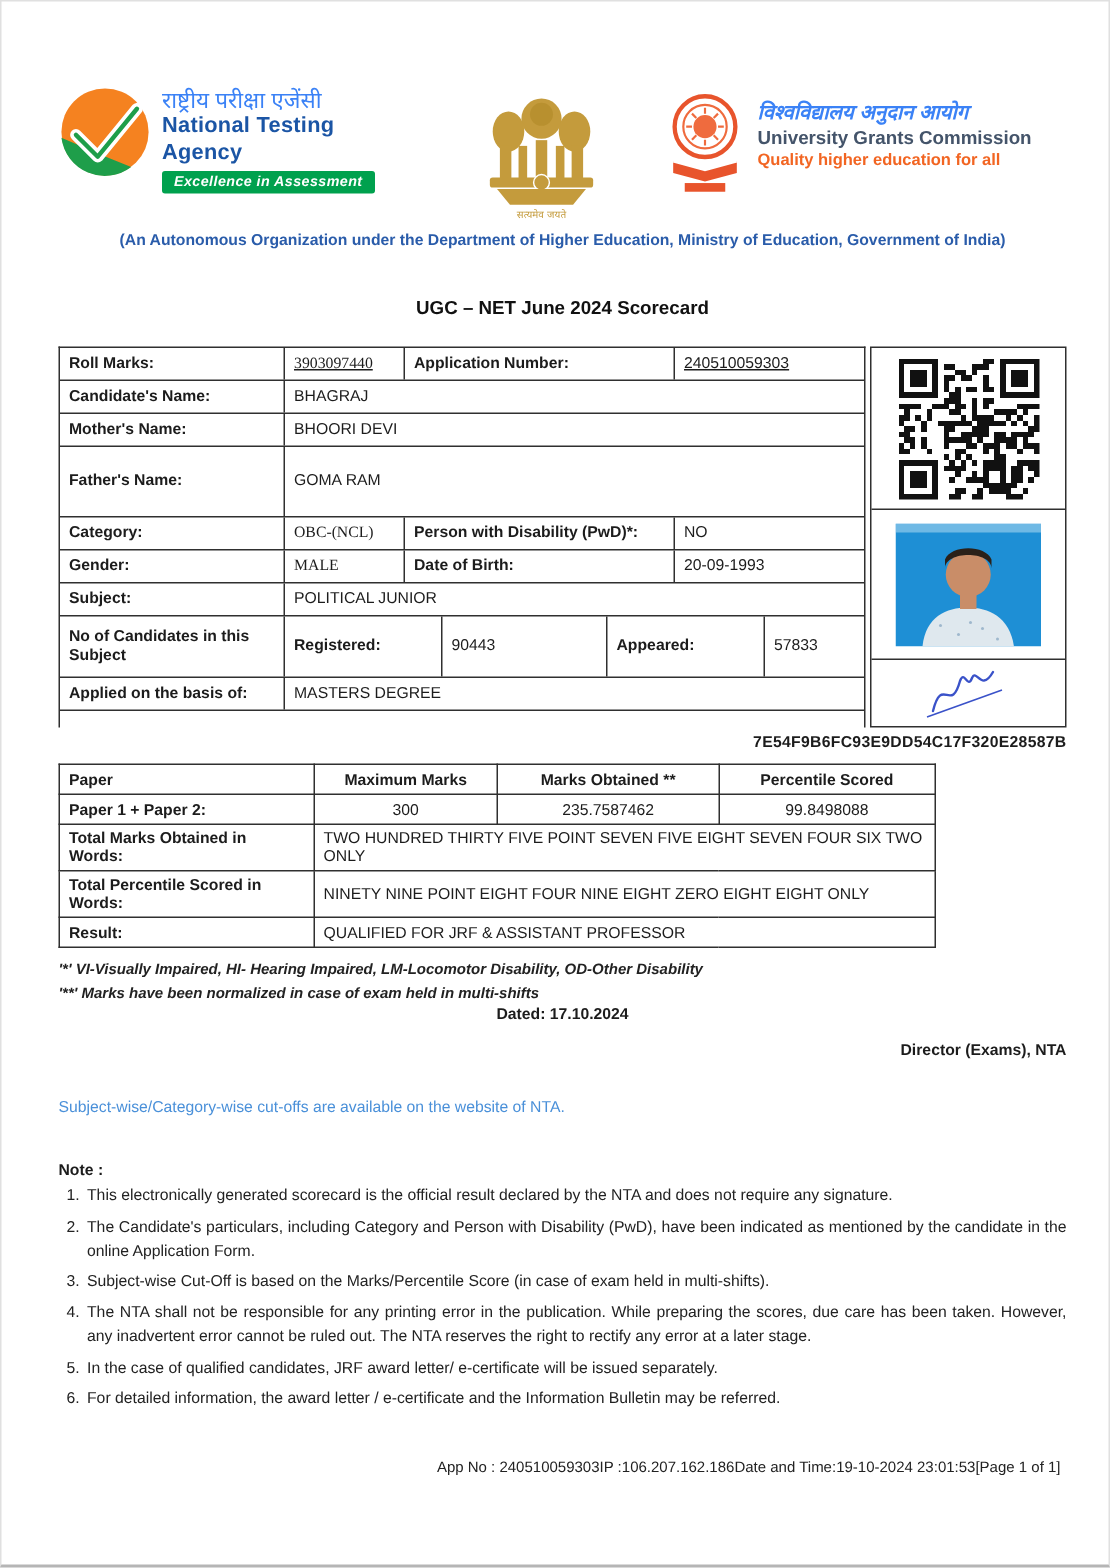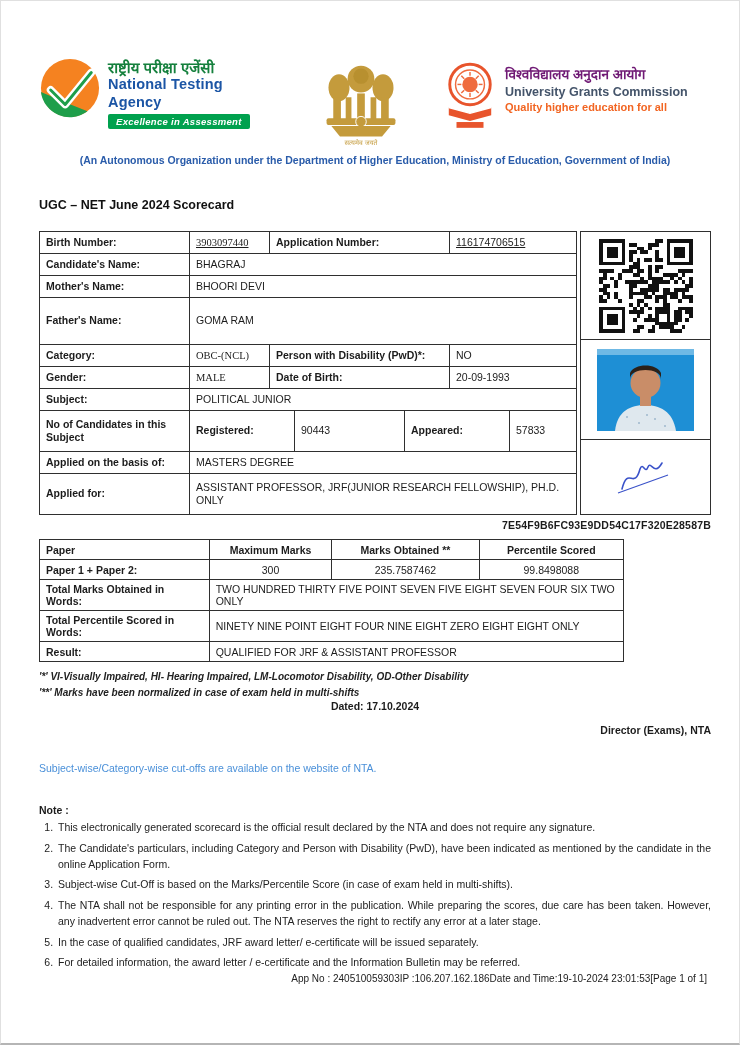--- a/index.html
+++ b/index.html
@@ -8,34 +8,34 @@
     width:740px; height:1045px; margin:0 auto; background:#fff;
     border:1px solid #e0e0e0; border-bottom:2px solid #b5b5b5;
     position:relative; color:#1c1c1c; overflow:hidden;
   }
   .content { padding:0 28px 0 38px; }
 
   
   .header-row { display:flex; align-items:flex-start; justify-content:space-between; margin-top:56px; height:92px; }
   .nta-block { display:flex; gap:7px; width:240px; }
   .nta-text { display:flex; flex-direction:column; padding-top:2px; }
-  .nta-hindi { color:#15803d; font-weight:bold; font-size:15px; line-height:1.15; }
+  .nta-hindi { color:#3b82f6; font-weight:normal; font-size:15px; line-height:1.15; }
   .nta-eng { color:#1b55a5; font-weight:bold; font-size:14.5px; line-height:1.2; letter-spacing:.2px; }
   .nta-banner { background:#00a14e; color:#fff; font-style:italic; font-weight:bold; font-size:9.5px;
     padding:2px 8px; border-radius:2px; margin-top:3px; width:max-content; letter-spacing:.3px; }
   .emblem-wrap { padding-top:2px; }
   .ugc-block { display:flex; gap:8px; width:268px; padding-top:4px; }
   .ugc-text { display:flex; flex-direction:column; padding-top:6px; }
-  .ugc-hindi { color:#701a75; font-weight:bold; font-size:13.5px; line-height:1.25; }
+  .ugc-hindi { color:#3b82f6; font-weight:bold; font-size:13.5px; line-height:1.25;font-style:italic; }
   .ugc-eng { color:#44546a; font-weight:bold; font-size:12.5px; line-height:1.3; }
   .ugc-tag { color:#f26522; font-weight:bold; font-size:11px; line-height:1.4; }
 
   .org-hindi { text-align:center; color:#e02b20; font-weight:600; font-size:11px; margin-top:8px; }
   .org-eng { text-align:center; color:#2a5caa; font-weight:bold; font-size:10.5px; margin-top:5px; }
-  .doc-title { font-weight:bold; font-size:12.5px; margin-top:32px; color:#111; }
+  .doc-title { text-align:center; font-weight:bold; font-size:12.5px; margin-top:32px; color:#111; }
 
   
   .info-section { display:flex; align-items:stretch; margin-top:19px; }
   .itbl { width:540px; border:1.5px solid #2f2f2f; border-bottom:none; }
   .irow { display:flex; border-bottom:1.5px solid #2f2f2f; }
   .icell { border-right:1.5px solid #2f2f2f; padding:2px 6px; font-size:10.5px;
     display:flex; align-items:center; min-height:21px; line-height:1.25; }
   .icell:last-child { border-right:none; }
   .lbl { font-weight:bold; }
   .u { text-decoration:underline; }
@@ -141,24 +141,24 @@
       </div>
     </div>
 
     <div class="org-eng">(An Autonomous Organization under the Department of Higher Education, Ministry of Education, Government of India)</div>
 
     <div class="doc-title">UGC – NET June 2024 Scorecard</div>
 
     <div class="info-section">
       <div class="itbl">
         <div class="irow">
-          <span class="icell lbl w-label">Birth Number:</span>
+          <span class="icell lbl w-label">Roll Marks:</span>
           <span class="icell u w-v1">3903097440</span>
           <span class="icell lbl w-l2">Application Number:</span>
-          <span class="icell u w-rest">116174706515</span>
+          <span class="icell u w-rest">240510059303</span>
         </div>
         <div class="irow">
           <span class="icell lbl w-label">Candidate's Name:</span>
           <span class="icell w-rest">BHAGRAJ</span>
         </div>
         <div class="irow">
           <span class="icell lbl w-label">Mother's Name:</span>
           <span class="icell w-rest">BHOORI DEVI</span>
         </div>
         <div class="irow">
@@ -184,24 +184,20 @@
         <div class="irow">
           <span class="icell lbl w-label h-med">No of Candidates in this Subject</span>
           <span class="icell lbl w-reg h-med">Registered:</span>
           <span class="icell w-regv h-med">90443</span>
           <span class="icell lbl w-app h-med">Appeared:</span>
           <span class="icell w-rest h-med">57833</span>
         </div>
         <div class="irow">
           <span class="icell lbl w-label">Applied on the basis of:</span>
           <span class="icell w-rest">MASTERS DEGREE</span>
-        </div>
-        <div class="irow">
-          <span class="icell lbl w-label h-med">Applied for:</span>
-          <span class="icell w-rest h-med">ASSISTANT PROFESSOR, JRF(JUNIOR RESEARCH FELLOWSHIP), PH.D. ONLY</span>
         </div>
       </div>
 
       <div class="right-box">
         <div class="qr-sec">
           <svg width="94" height="94" viewBox="0 0 25 25" shape-rendering="crispEdges">
             <rect width="25" height="25" fill="#fff"></rect>
             <path id="qr-modules" fill="#111" fill-rule="evenodd" d="M15 0h1v1h-1zM16 0h1v1h-1zM8 1h1v1h-1zM9 1h1v1h-1zM13 1h1v1h-1zM14 1h1v1h-1zM15 1h1v1h-1zM10 2h1v1h-1zM11 2h1v1h-1zM13 2h1v1h-1zM8 3h1v1h-1zM9 3h1v1h-1zM11 3h1v1h-1zM12 3h1v1h-1zM15 3h1v1h-1zM8 4h1v1h-1zM15 4h1v1h-1zM8 5h1v1h-1zM10 5h1v1h-1zM12 5h1v1h-1zM13 5h1v1h-1zM15 5h1v1h-1zM16 5h1v1h-1zM9 6h1v1h-1zM10 6h1v1h-1zM8 7h1v1h-1zM9 7h1v1h-1zM10 7h1v1h-1zM13 7h1v1h-1zM15 7h1v1h-1zM16 7h1v1h-1zM0 8h1v1h-1zM1 8h1v1h-1zM2 8h1v1h-1zM3 8h1v1h-1zM6 8h1v1h-1zM7 8h1v1h-1zM8 8h1v1h-1zM10 8h1v1h-1zM11 8h1v1h-1zM13 8h1v1h-1zM15 8h1v1h-1zM21 8h1v1h-1zM22 8h1v1h-1zM23 8h1v1h-1zM24 8h1v1h-1zM1 9h1v1h-1zM5 9h1v1h-1zM9 9h1v1h-1zM10 9h1v1h-1zM13 9h1v1h-1zM17 9h1v1h-1zM18 9h1v1h-1zM19 9h1v1h-1zM20 9h1v1h-1zM22 9h1v1h-1zM0 10h1v1h-1zM1 10h1v1h-1zM3 10h1v1h-1zM5 10h1v1h-1zM11 10h1v1h-1zM13 10h1v1h-1zM14 10h1v1h-1zM15 10h1v1h-1zM16 10h1v1h-1zM19 10h1v1h-1zM21 10h1v1h-1zM24 10h1v1h-1zM0 11h1v1h-1zM4 11h1v1h-1zM7 11h1v1h-1zM8 11h1v1h-1zM9 11h1v1h-1zM10 11h1v1h-1zM11 11h1v1h-1zM12 11h1v1h-1zM14 11h1v1h-1zM15 11h1v1h-1zM16 11h1v1h-1zM17 11h1v1h-1zM18 11h1v1h-1zM20 11h1v1h-1zM22 11h1v1h-1zM24 11h1v1h-1zM1 12h1v1h-1zM2 12h1v1h-1zM4 12h1v1h-1zM8 12h1v1h-1zM9 12h1v1h-1zM13 12h1v1h-1zM14 12h1v1h-1zM15 12h1v1h-1zM23 12h1v1h-1zM24 12h1v1h-1zM0 13h1v1h-1zM1 13h1v1h-1zM8 13h1v1h-1zM11 13h1v1h-1zM12 13h1v1h-1zM13 13h1v1h-1zM14 13h1v1h-1zM15 13h1v1h-1zM17 13h1v1h-1zM18 13h1v1h-1zM20 13h1v1h-1zM21 13h1v1h-1zM22 13h1v1h-1zM23 13h1v1h-1zM1 14h1v1h-1zM2 14h1v1h-1zM4 14h1v1h-1zM8 14h1v1h-1zM9 14h1v1h-1zM10 14h1v1h-1zM11 14h1v1h-1zM12 14h1v1h-1zM14 14h1v1h-1zM17 14h1v1h-1zM18 14h1v1h-1zM19 14h1v1h-1zM20 14h1v1h-1zM22 14h1v1h-1zM0 15h1v1h-1zM2 15h1v1h-1zM4 15h1v1h-1zM8 15h1v1h-1zM12 15h1v1h-1zM13 15h1v1h-1zM15 15h1v1h-1zM16 15h1v1h-1zM17 15h1v1h-1zM19 15h1v1h-1zM20 15h1v1h-1zM22 15h1v1h-1zM23 15h1v1h-1zM24 15h1v1h-1zM0 16h1v1h-1zM1 16h1v1h-1zM5 16h1v1h-1zM10 16h1v1h-1zM11 16h1v1h-1zM15 16h1v1h-1zM17 16h1v1h-1zM21 16h1v1h-1zM24 16h1v1h-1zM8 17h1v1h-1zM10 17h1v1h-1zM12 17h1v1h-1zM17 17h1v1h-1zM18 17h1v1h-1zM9 18h1v1h-1zM11 18h1v1h-1zM13 18h1v1h-1zM15 18h1v1h-1zM16 18h1v1h-1zM17 18h1v1h-1zM18 18h1v1h-1zM21 18h1v1h-1zM22 18h1v1h-1zM23 18h1v1h-1zM24 18h1v1h-1zM8 19h1v1h-1zM9 19h1v1h-1zM10 19h1v1h-1zM11 19h1v1h-1zM15 19h1v1h-1zM16 19h1v1h-1zM17 19h1v1h-1zM18 19h1v1h-1zM20 19h1v1h-1zM21 19h1v1h-1zM23 19h1v1h-1zM24 19h1v1h-1zM10 20h1v1h-1zM13 20h1v1h-1zM15 20h1v1h-1zM18 20h1v1h-1zM20 20h1v1h-1zM21 20h1v1h-1zM24 20h1v1h-1zM9 21h1v1h-1zM12 21h1v1h-1zM13 21h1v1h-1zM14 21h1v1h-1zM15 21h1v1h-1zM18 21h1v1h-1zM20 21h1v1h-1zM21 21h1v1h-1zM23 21h1v1h-1zM15 22h1v1h-1zM16 22h1v1h-1zM17 22h1v1h-1zM18 22h1v1h-1zM19 22h1v1h-1zM20 22h1v1h-1zM10 23h1v1h-1zM11 23h1v1h-1zM14 23h1v1h-1zM16 23h1v1h-1zM17 23h1v1h-1zM18 23h1v1h-1zM19 23h1v1h-1zM22 23h1v1h-1zM9 24h1v1h-1zM10 24h1v1h-1zM13 24h1v1h-1zM14 24h1v1h-1zM19 24h1v1h-1zM20 24h1v1h-1zM21 24h1v1h-1zM0 0h7v7h-7z M1 1h5v5h-5z M2 2h3v3h-3zM18 0h7v7h-7z M19 1h5v5h-5z M20 2h3v3h-3zM0 18h7v7h-7z M1 19h5v5h-5z M2 20h3v3h-3z"></path>
           </svg>
         </div>

